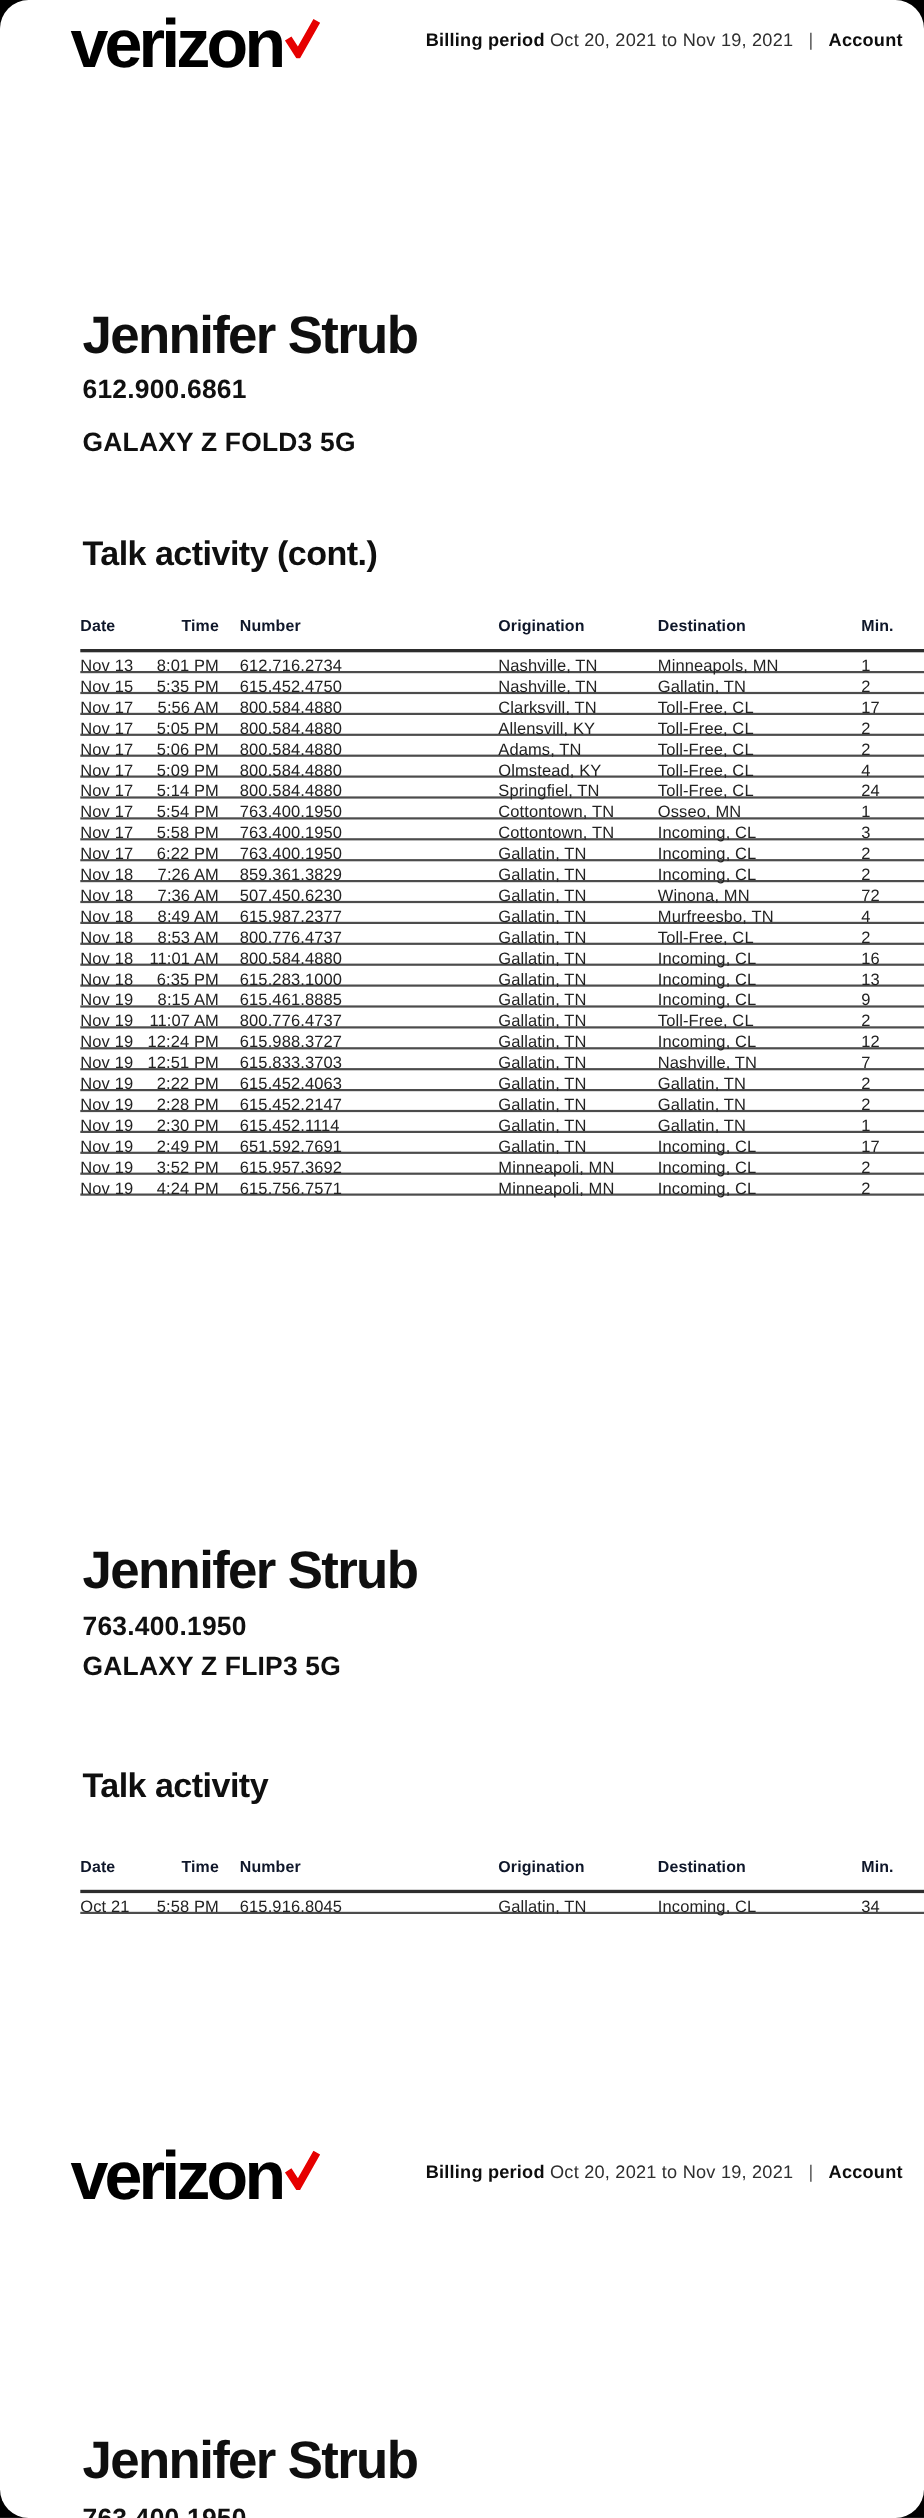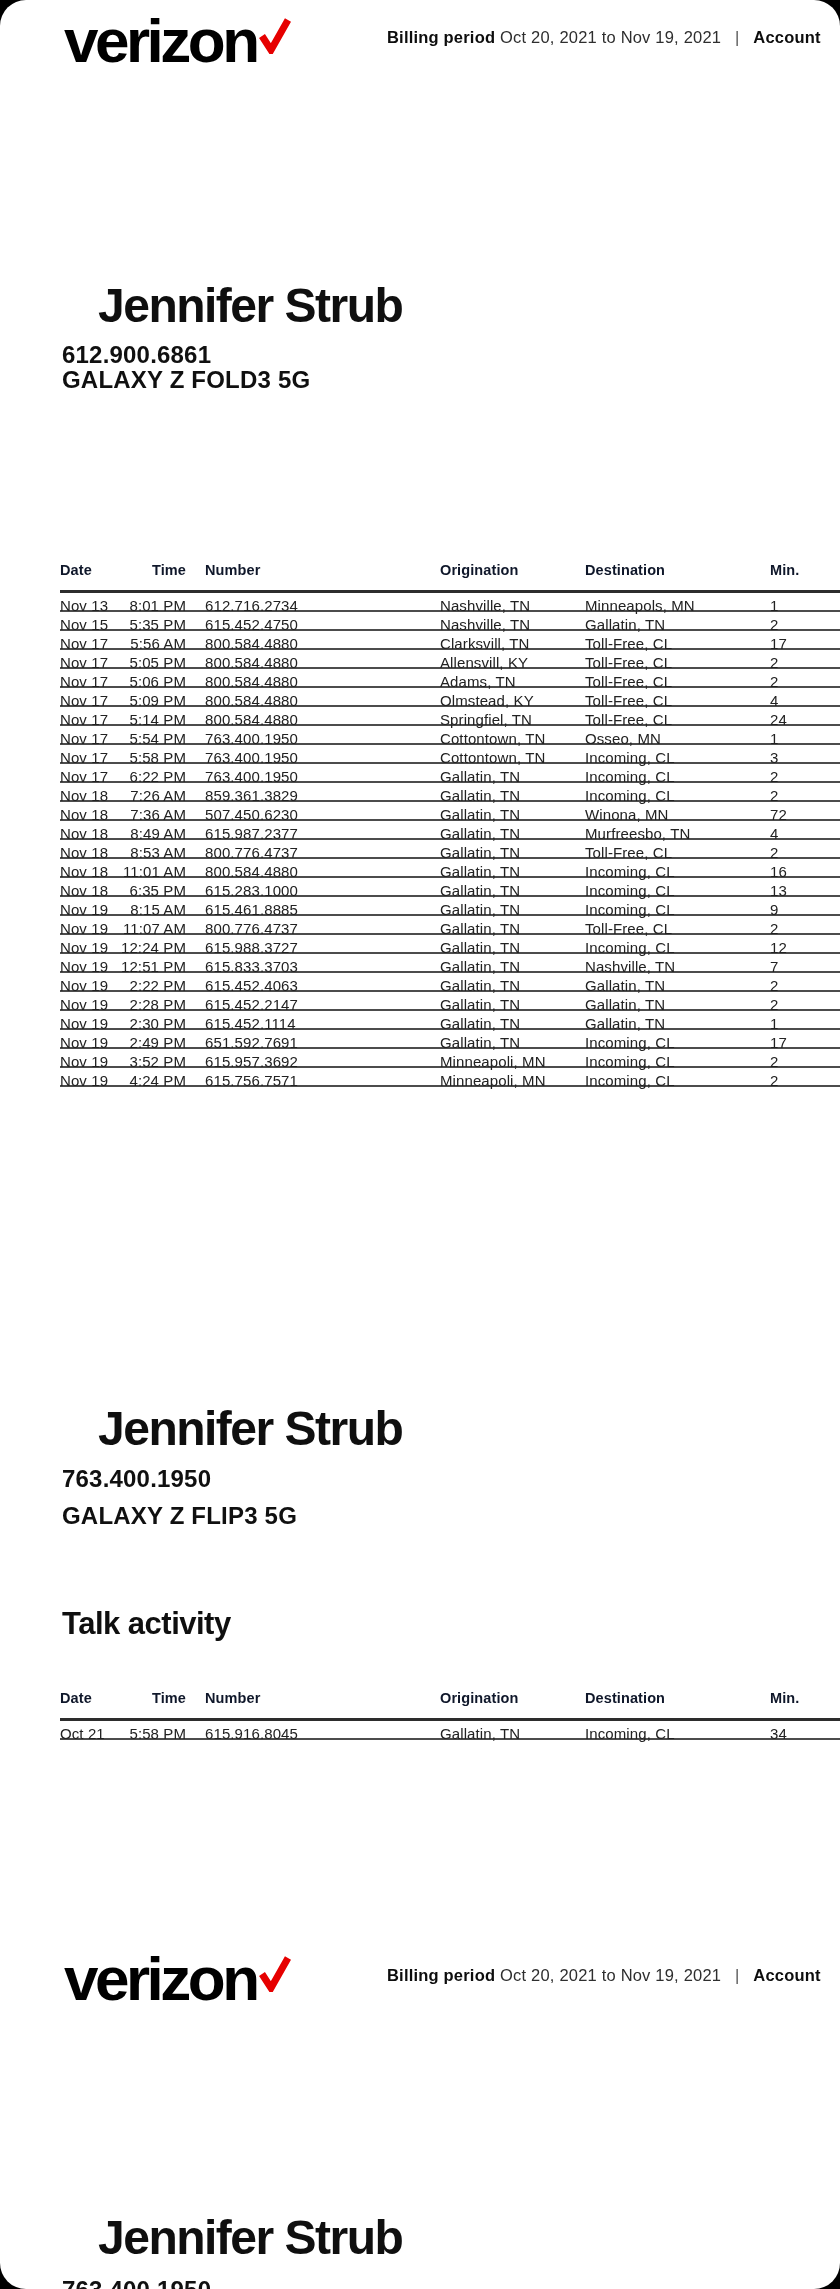--- a/index.html
+++ b/index.html
@@ -4,36 +4,36 @@
 <style>
   html,body{margin:0;padding:0;}
   body{
     width:840px;height:2289px;position:relative;background:#000;
     font-family:"Liberation Sans","DejaVu Sans",sans-serif;overflow:hidden;
   }
   .card{
     position:absolute;inset:0;background:#fff;border-radius:26px;
     overflow:hidden;color:#1a1a1a;
   }
-  .abs{position:absolute;}
+  .abs{position:absolute;padding-left:13px;}
   
   .brandrow{left:0;right:0;height:86px;}
   .logo{
     position:absolute;left:64px;top:0;font-size:62px;font-weight:bold;
     letter-spacing:-3.5px;color:#000;line-height:1.05;white-space:nowrap;
   }
   .logo .check{position:absolute;top:-8px;right:-34px;width:32px;height:36px;}
   .billing{
     position:absolute;left:345px;top:20px;font-size:16.5px;color:#2e2e2e;
     white-space:nowrap;letter-spacing:.2px;margin-left:42px;
   }
   .billing .bold{font-weight:bold;color:#0d0d0d;}
   .billing .sep{margin:0 9px;color:#555;font-weight:normal;}
   
-  .name{font-size:48px;font-weight:bold;letter-spacing:-1.5px;color:#0f0f0f;left:62px;white-space:nowrap;margin-left:36px;}
+  .name{font-size:48px;font-weight:bold;letter-spacing:-1.5px;color:#0f0f0f;left:62px;white-space:nowrap;}
   .sub{font-size:24px;font-weight:bold;color:#101010;left:62px;letter-spacing:.2px;white-space:nowrap;}
   .acttitle{font-size:31px;font-weight:bold;letter-spacing:-.5px;color:#0f0f0f;left:62px;white-space:nowrap;}
   
   .table{left:60px;right:0;}
   .trow{position:relative;height:19px;border-bottom:2px solid #4c4c4c;box-sizing:border-box;}
   .trow.head{height:35px;border-bottom:3px solid #2d2d2d;}
   .tc{
     position:absolute;top:0;line-height:26px;font-size:15px;color:#222;
     white-space:nowrap;letter-spacing:.1px;
   }
@@ -61,21 +61,22 @@
     <div class="billing">
       <span class="bold">Billing period</span>
       <span>Oct 20, 2021 to Nov 19, 2021</span>
       <span class="sep">|</span>
       <span class="bold">Account</span>
     </div>
   </div>
 
   <div class="abs name" style="top:278px">Jennifer Strub</div>
   <div class="abs sub" style="top:341px">612.900.6861</div>
-  <div class="abs sub" style="top:366px">GALAXY Z FOLD3 5G</div>
+  <div class="abs sub" style="top:389px">GALAXY Z FOLD3 5G</div>
+  <div class="abs acttitle" style="top:486px">Talk activity (cont.)</div>
   <div class="abs table" style="top:558px">
       <div class="trow head">
         <span class="tc c0">Date</span>
         <span class="tc c1">Time</span>
         <span class="tc c2">Number</span>
         <span class="tc c3">Origination</span>
         <span class="tc c4">Destination</span>
         <span class="tc c5">Min.</span>
       </div>
       <div class="trow">

